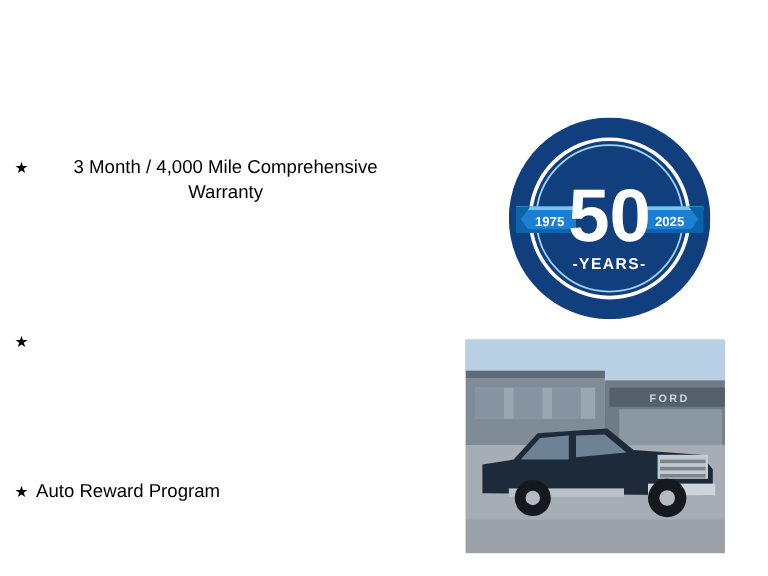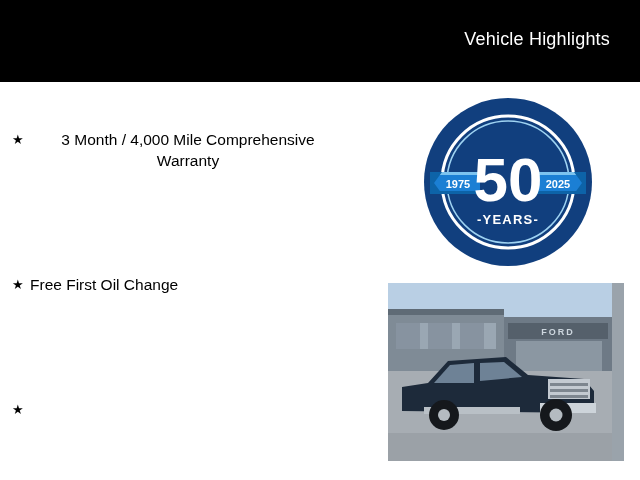--- a/index.html
+++ b/index.html
@@ -78,50 +78,47 @@
     top: 98px;
     width: 168px;
     height: 168px;
   }
   .badge-svg { display: block; }
   
   .photo {
     position: absolute;
     left: 388px;
     top: 283px;
-    width: 236px;
+    width: 216px;
     height: 178px;
     overflow: hidden;
     background: #9aa3ab;
   }
   .photo svg { display: block; }
 </style>
 </head>
 <body>
 
 <div class="page">
 
-  <div class="header">
-    <div class="header-title">Vehicle Highlights</div>
-  </div>
 
   <div class="highlights">
 
     <div class="highlight-row row-0">
       <span class="bullet">★</span>
       <span class="highlight-text">3 Month / 4,000 Mile Comprehensive Warranty</span>
     </div>
 
     <div class="highlight-row row-1">
       <span class="bullet">★</span>
-      <span class="highlight-text">Free First Oil Change</span>
     </div>
 
     <div class="highlight-row row-2">
       <span class="bullet">★</span>
+      <span class="highlight-text">Auto Reward Program</span>
     </div>
 
   </div>
 
   <div class="badge-wrap">
     <svg class="badge-svg" width="168" height="168" viewBox="0 0 168 168" xmlns="http://www.w3.org/2000/svg">
       <circle cx="84" cy="84" r="84" fill="#113f7e"></circle>
       <circle cx="84" cy="84" r="66" fill="none" stroke="#ffffff" stroke-width="3"></circle>
       <circle cx="84" cy="84" r="61" fill="none" stroke="#9fd3f2" stroke-width="1.5"></circle>
 

